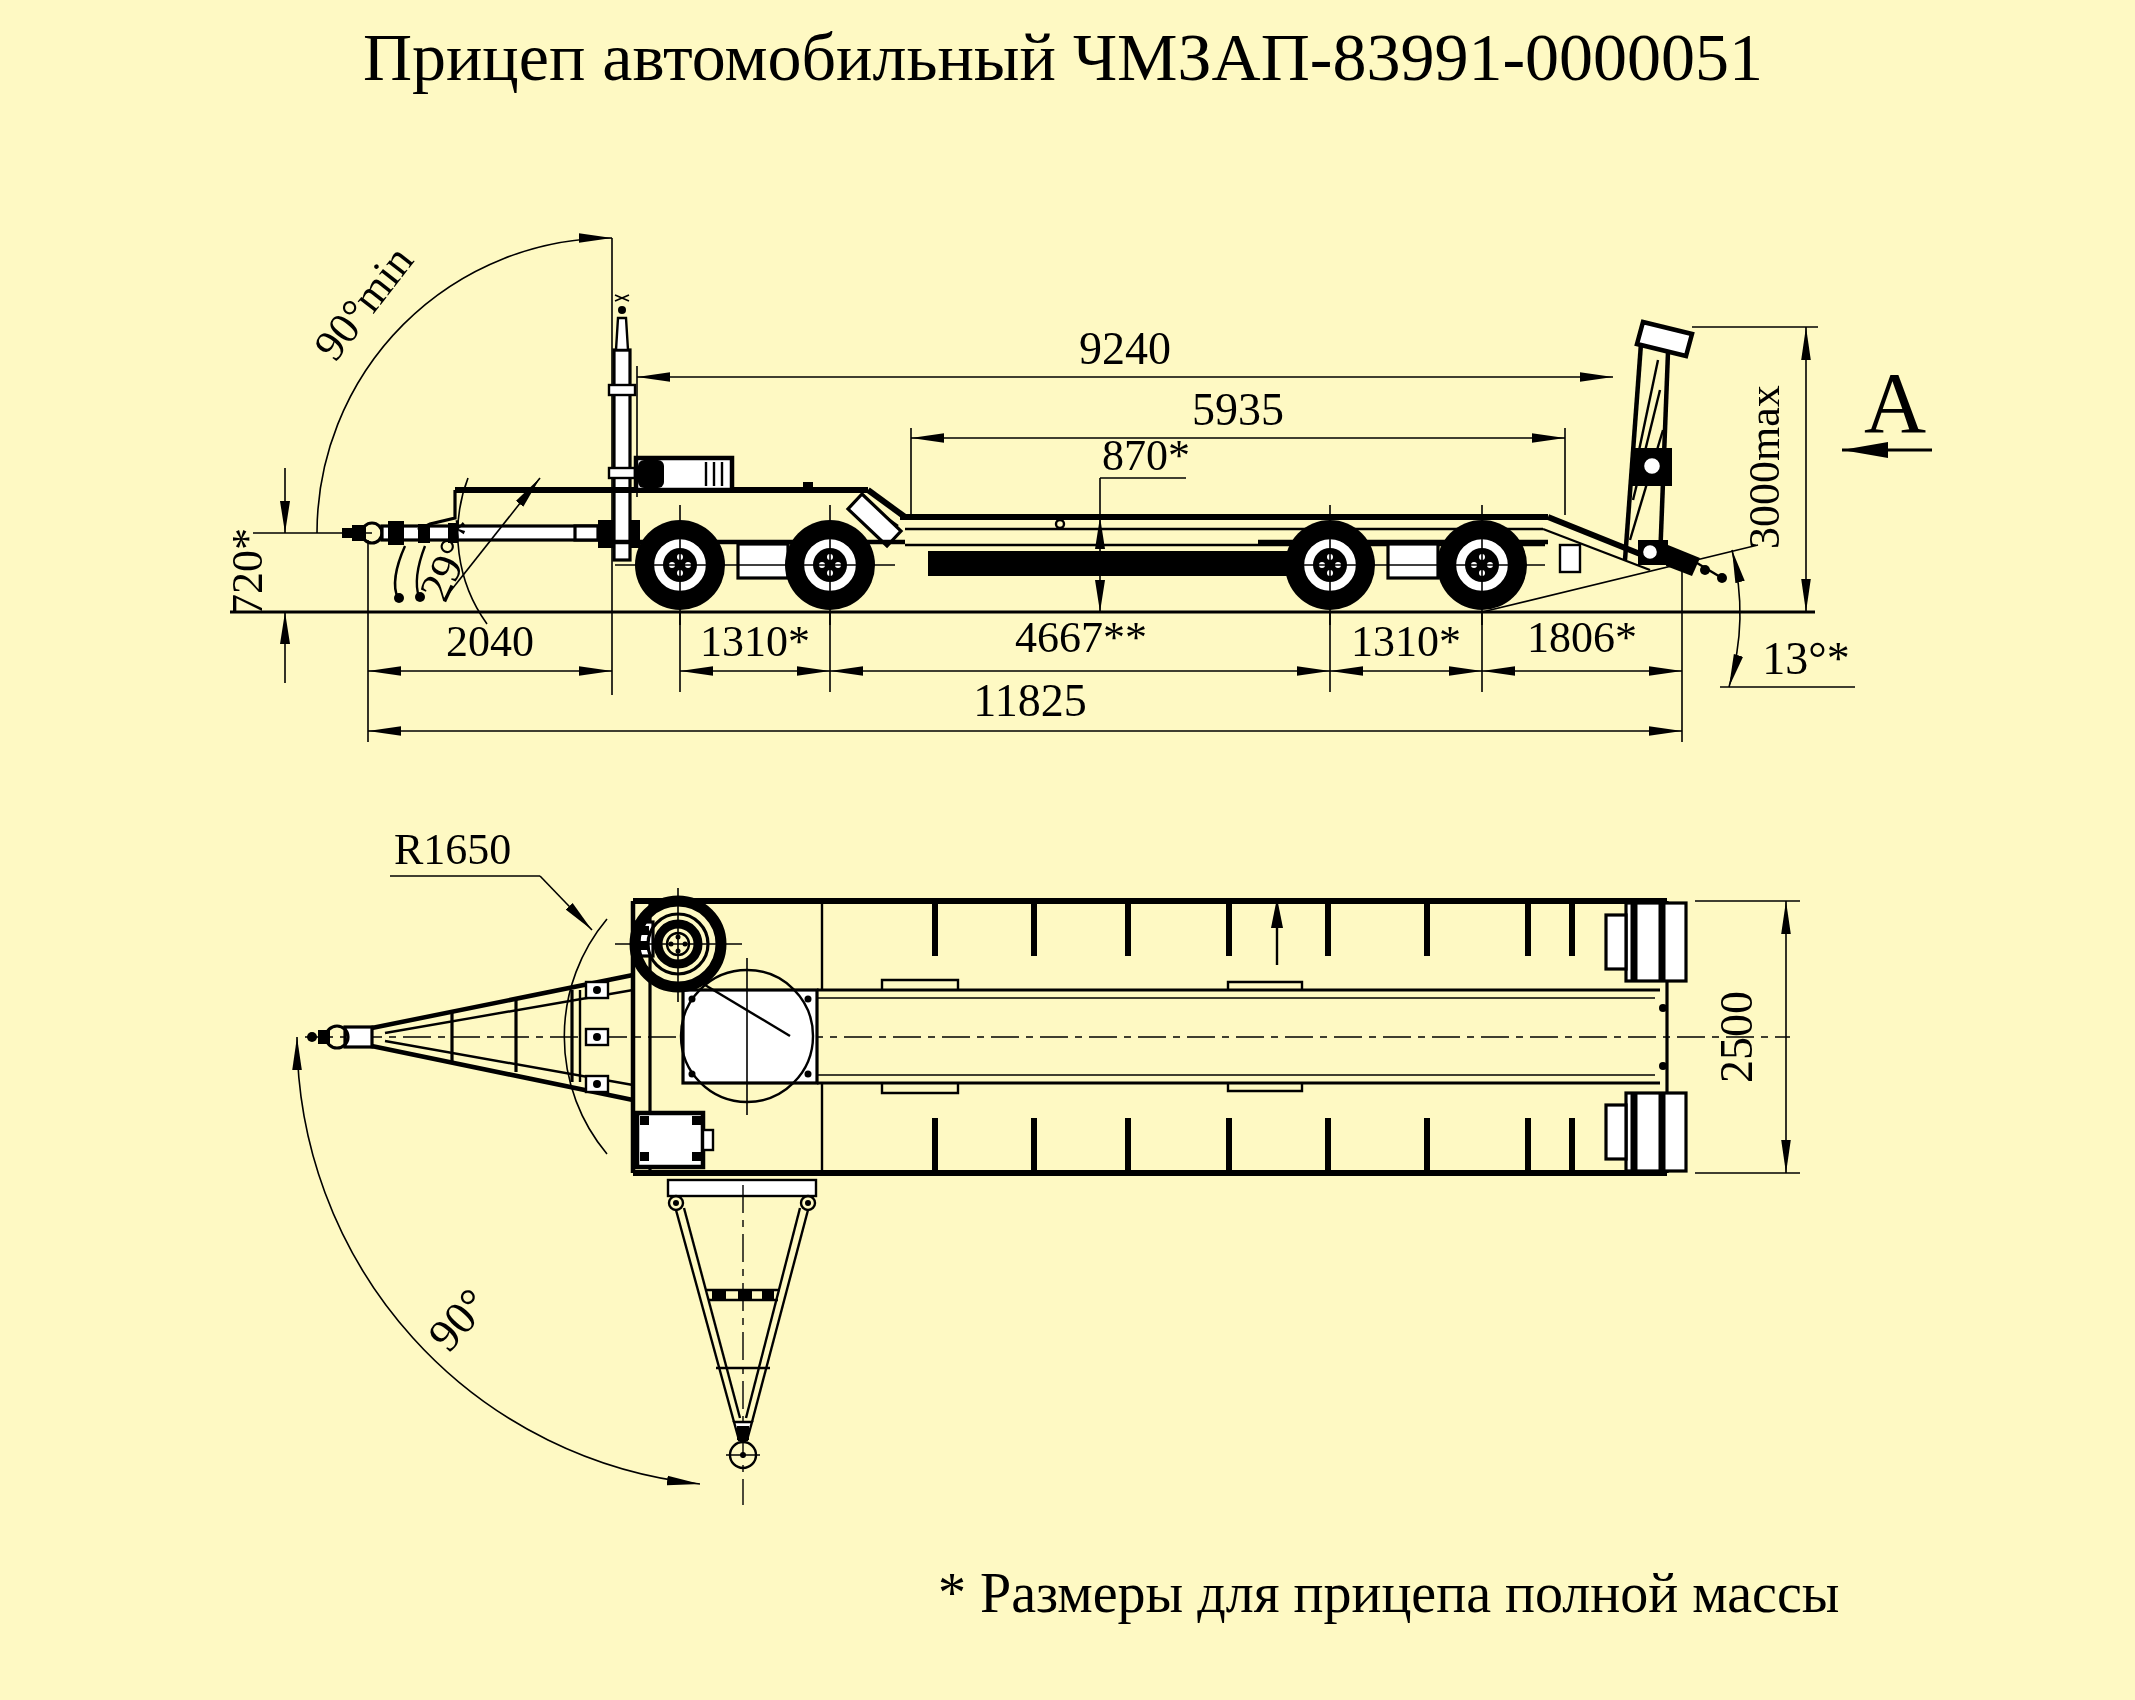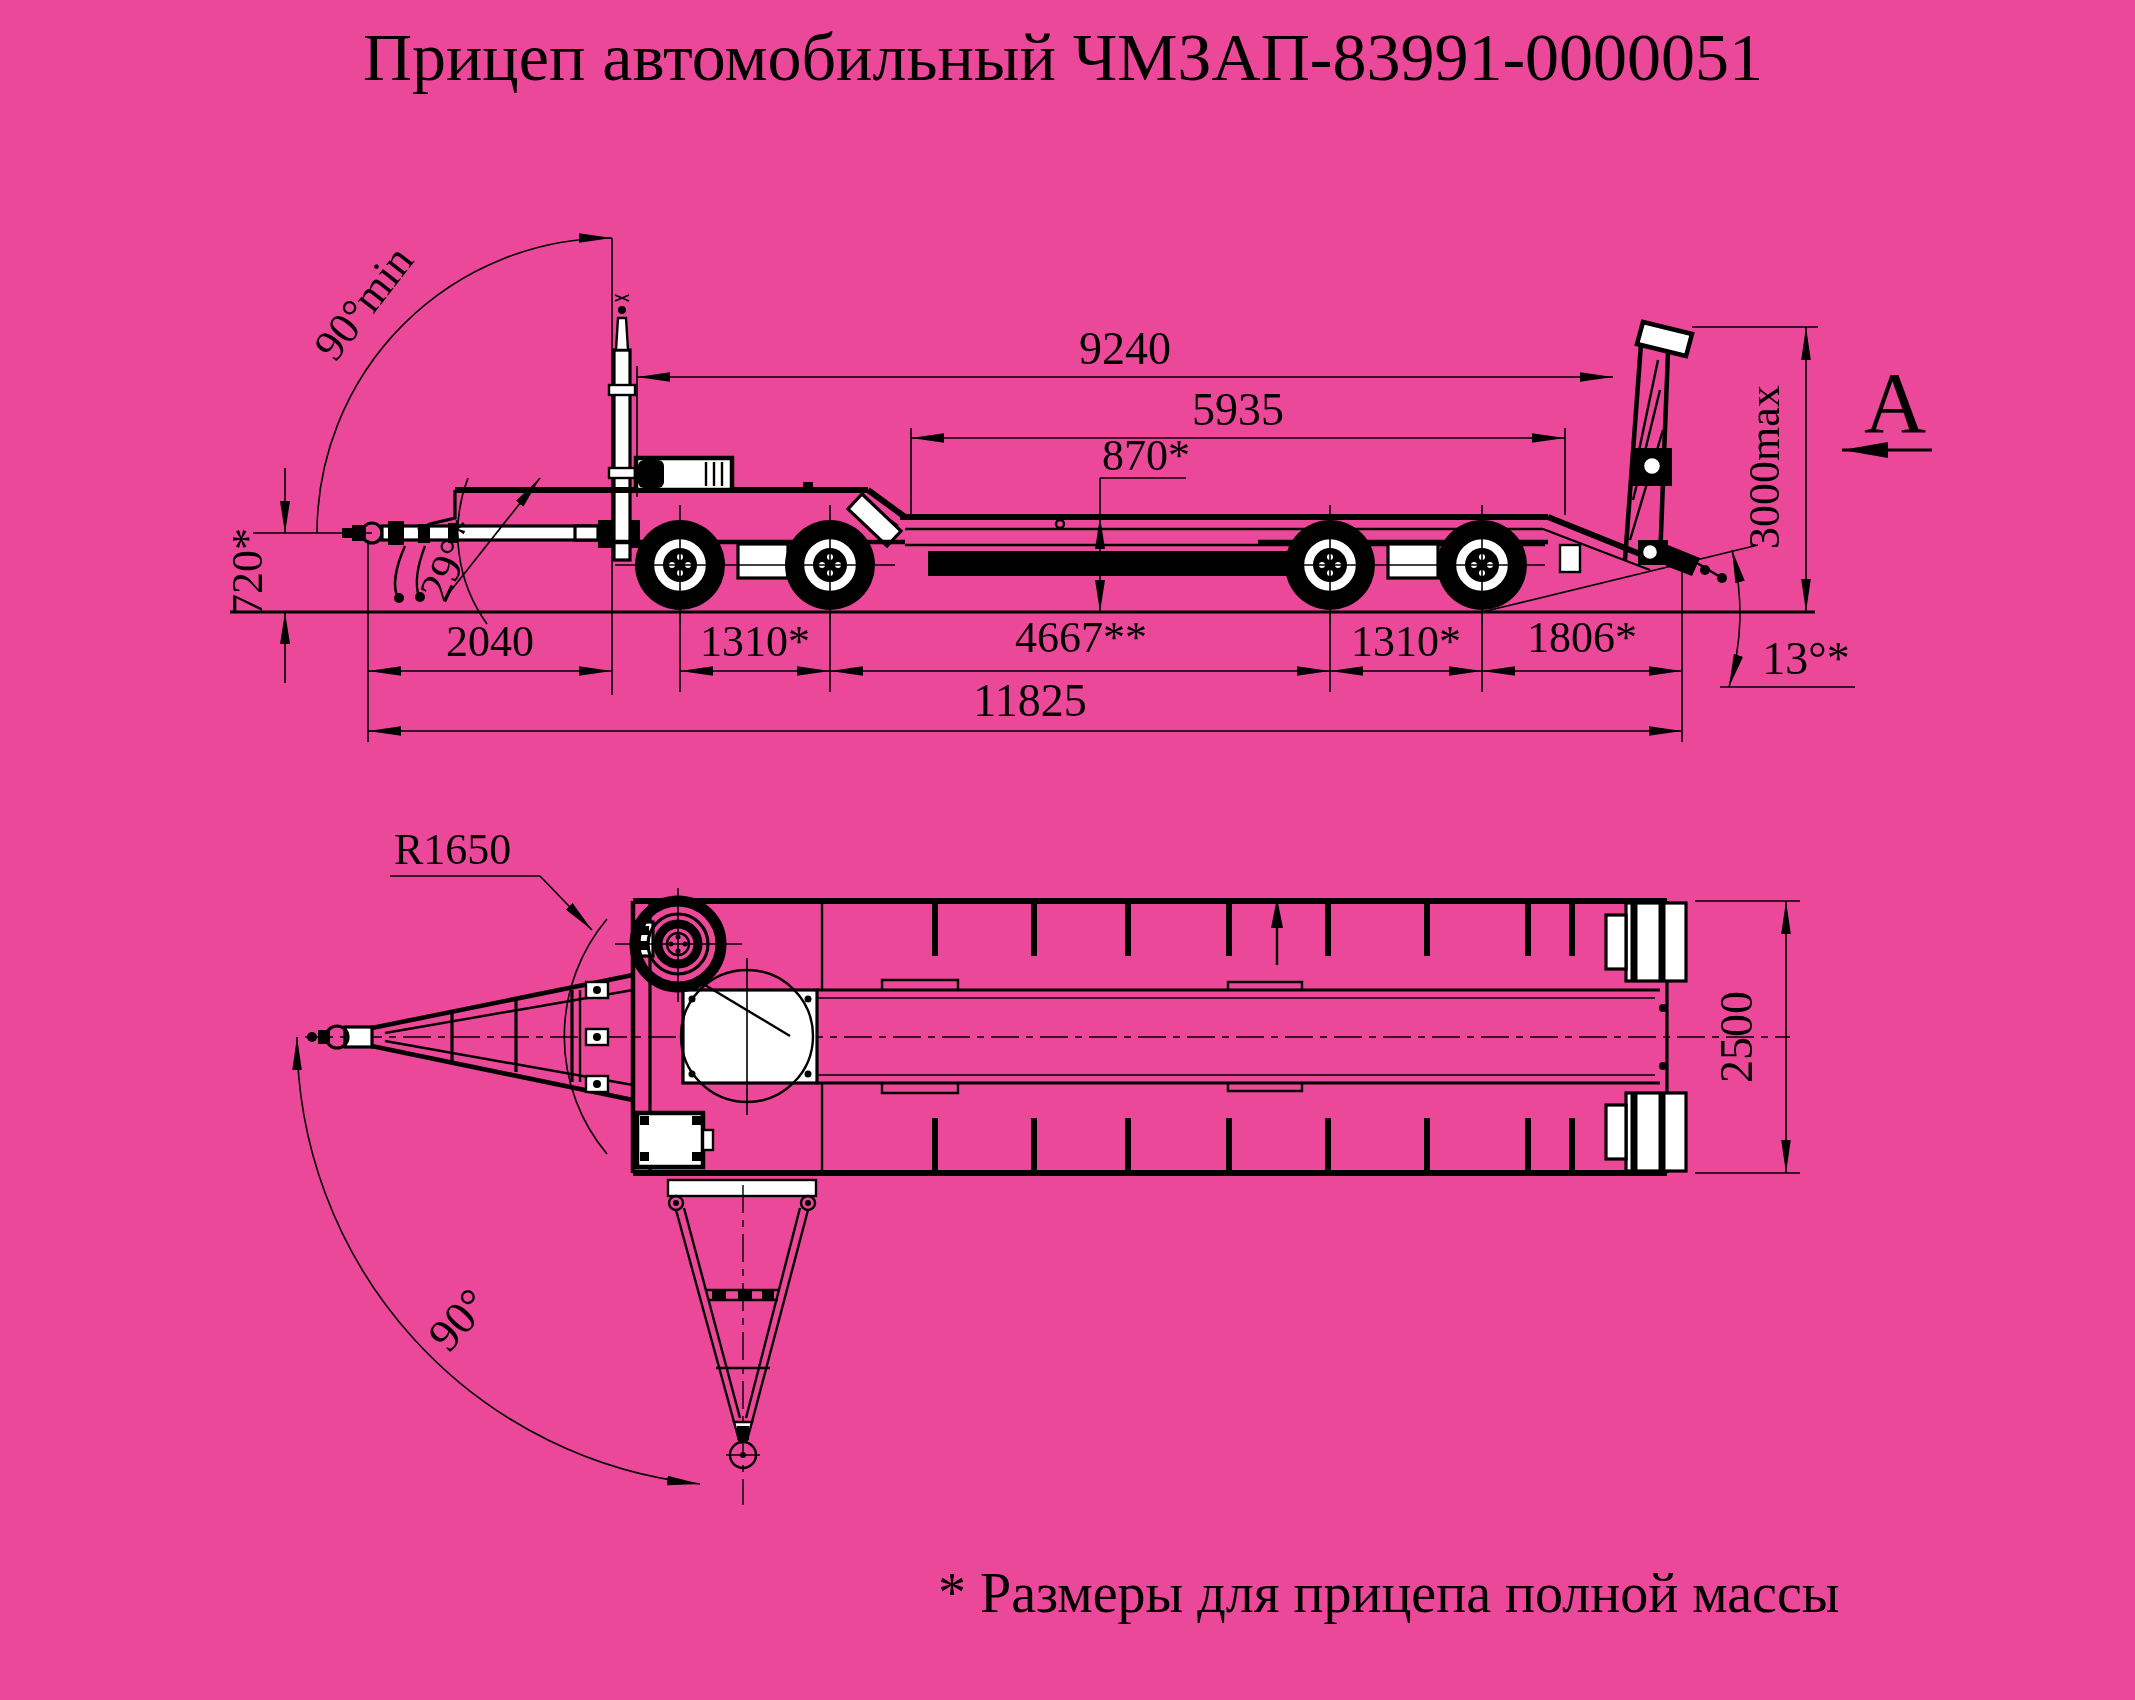--- a/index.html
+++ b/index.html
@@ -1,16 +1,16 @@
 <!DOCTYPE html>
 <html><head>
 <meta charset="utf-8">
 <style>
   html,body{margin:0;padding:0;background:#ffffff;}
-  .page{position:relative;width:2135px;height:1700px;background:#ec4899;overflow:hidden;}
+  .page{position:relative;width:2135px;height:1700px;background:#fef9c3;overflow:hidden;}
   svg{display:block;}
   text{font-family:"Liberation Serif","DejaVu Serif",serif;fill:#000;}
   .t-title{font-size:68px;}
   .t-dim{font-size:44px;}
   .t-dim-lg{font-size:46px;}
   .t-view{font-size:86px;}
   .t-note{font-size:56px;}
   .ln{stroke:#000;fill:none;}
   .w1{stroke-width:1.6;}
   .w2{stroke-width:2.4;}

